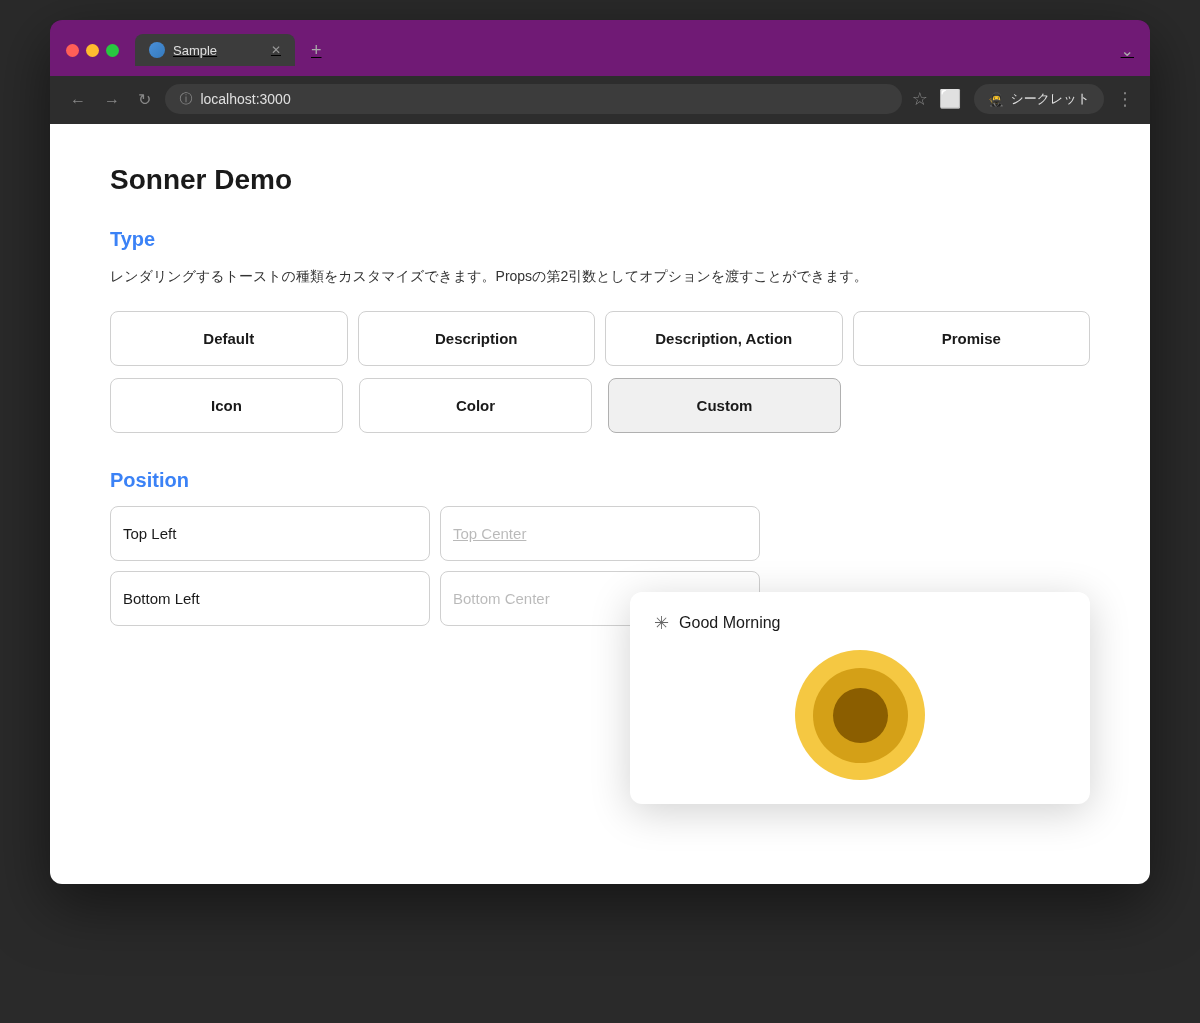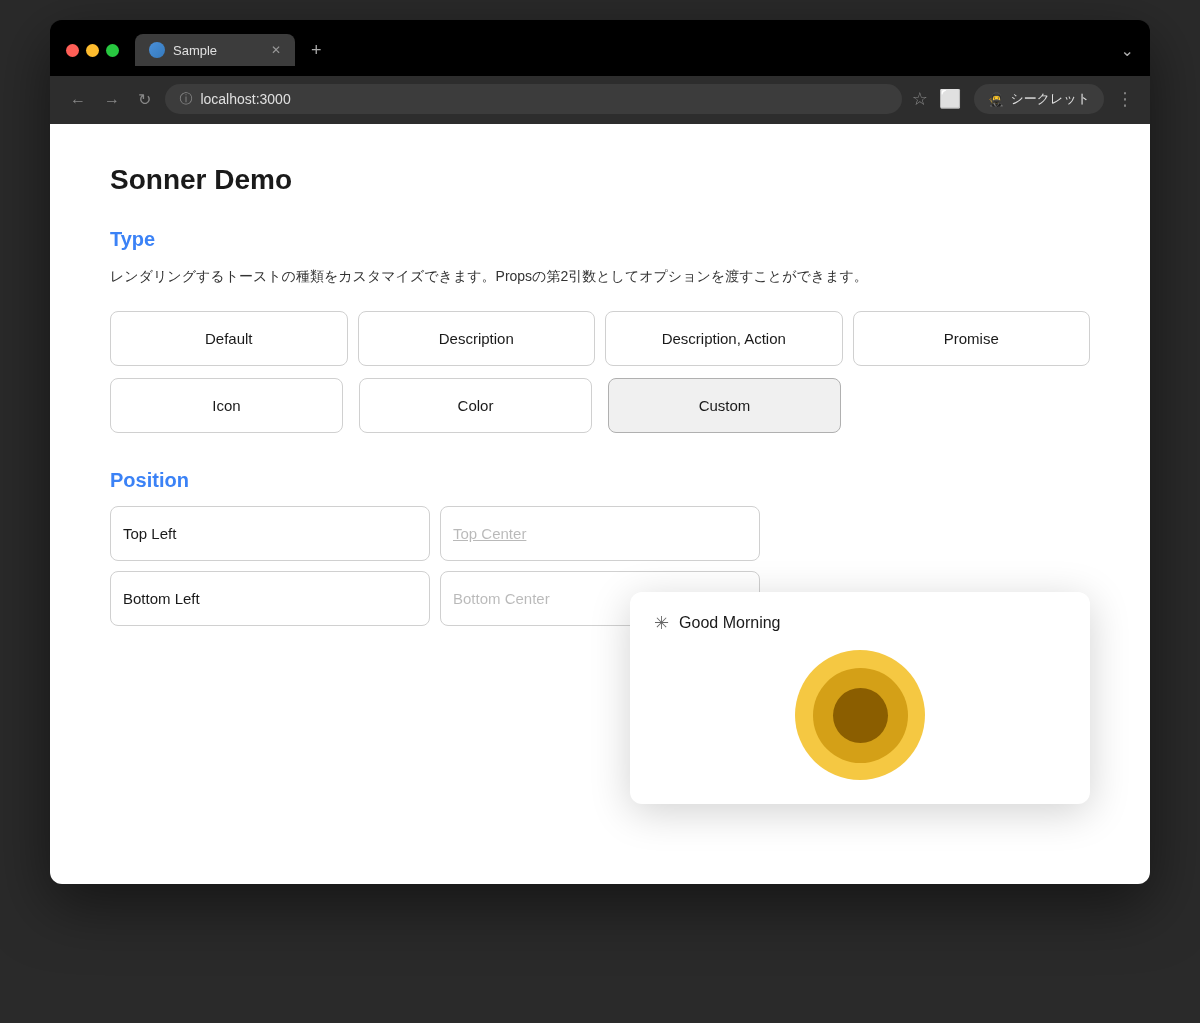--- a/index.html
+++ b/index.html
@@ -17,24 +17,25 @@
     .browser-window {
       width: 1100px;
       border-radius: 12px;
       overflow: hidden;
       box-shadow: 0 20px 60px rgba(0,0,0,0.5);
       background: #1e1e1e;
     }
 
     
     .title-bar {
-      background: #000000;
+      background: #701a75;
       padding: 14px 16px 0 16px;
       display: flex;
       flex-direction: column;
+      text-decoration: underline;
     }
 
     .title-bar-top {
       display: flex;
       align-items: center;
       margin-bottom: 10px;
     }
 
     .traffic-lights {
       display: flex;
@@ -199,21 +200,21 @@
       gap: 16px;
       margin-bottom: 32px;
     }
 
     .type-btn {
       background: #ffffff;
       border: 1.5px solid #d0d0d0;
       border-radius: 8px;
       padding: 18px 12px;
       font-size: 15px;
-      font-weight: 400;
+      font-weight: 700;
       color: #1a1a1a;
       cursor: pointer;
       text-align: center;
     }
 
     .type-btn.active {
       background: #f0f0f0;
       border-color: #b0b0b0;
     }
 

